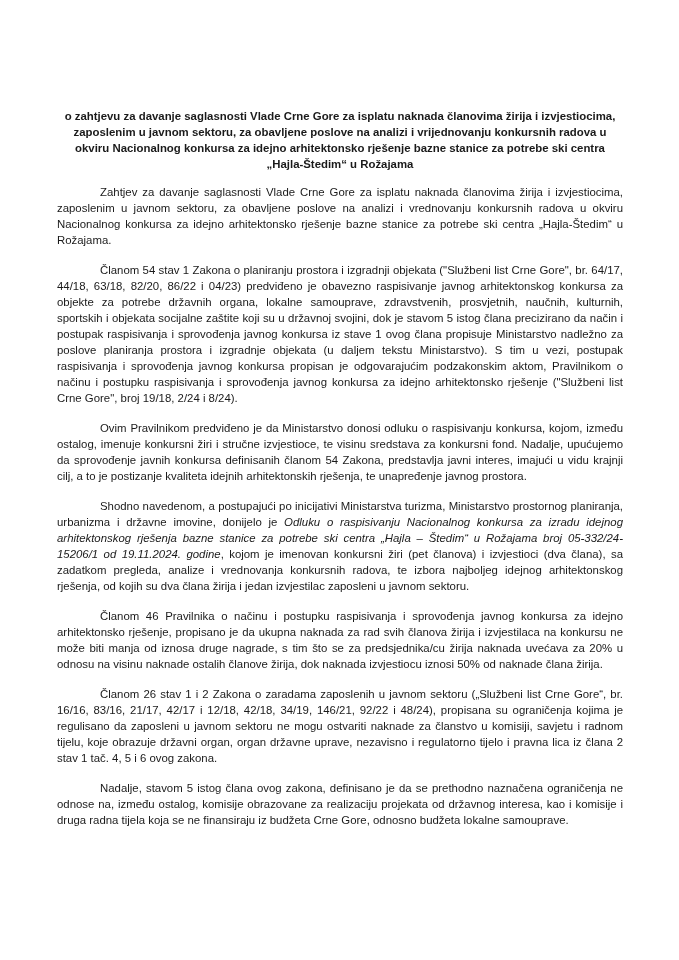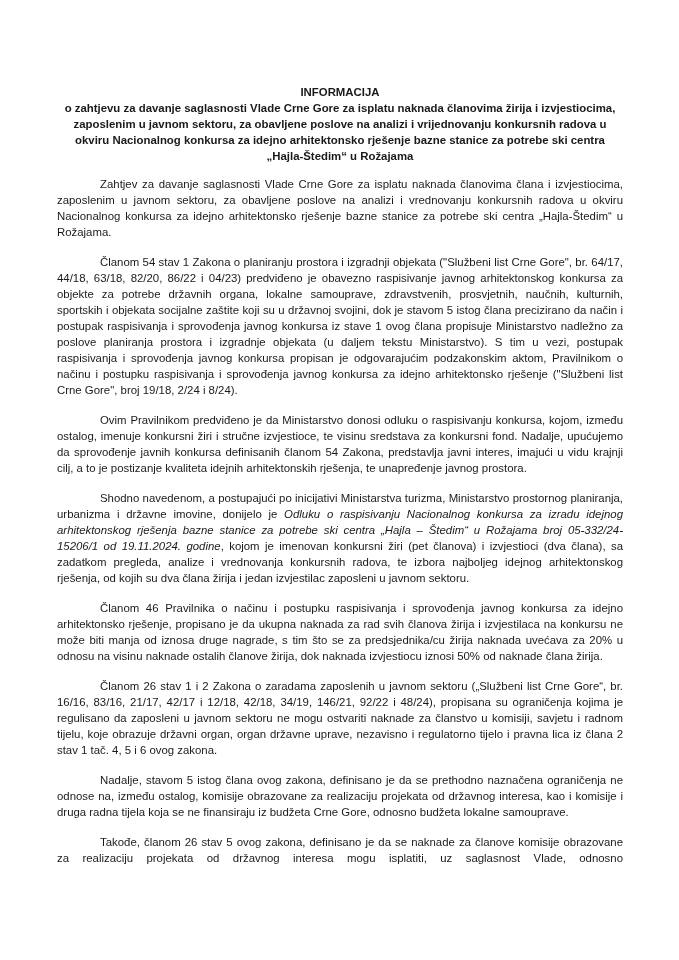--- a/index.html
+++ b/index.html
@@ -4,42 +4,40 @@
 <style>
   html, body { margin: 0; padding: 0; background: #ffffff; }
   body { width: 679px; height: 960px; overflow: hidden; position: relative; }
   .page {
     position: absolute; left: 57px; top: 84px; width: 566px;
     font-family: "Liberation Sans", sans-serif;
     font-size: 11.4px; line-height: 16px; color: #1a1a1a;
   }
   .title-block { text-align: center; font-weight: bold; margin-bottom: 12px; }
   .title-block .heading { display: block; }
-  .title-block .subtitle { display: block; }
+  .title-block .subtitle { display: block; margin-top: 24px; }
   p { margin: 0 0 14px 0; text-align: justify; text-indent: 43px; }
   b { font-weight: normal; }
   i { font-style: italic; }
 </style>
 </head>
 <body>
 
 <div class="page">
   <div class="title-block">
-    <span class="heading">INFORMACIJA</span>
     <span class="subtitle">o zahtjevu za davanje saglasnosti Vlade Crne Gore za isplatu naknada članovima žirija i izvjestiocima, zaposlenim u javnom sektoru, za obavljene poslove na analizi i vrijednovanju konkursnih radova u okviru Nacionalnog konkursa za idejno arhitektonsko rješenje bazne stanice za potrebe ski centra „Hajla-Štedim“ u Rožajama</span>
   </div>
 
-  <p><span>Zahtjev za davanje saglasnosti Vlade Crne Gore za isplatu naknada članovima člana i izvjestiocima, zaposlenim u javnom sektoru, za obavljene poslove na analizi i vrednovanju konkursnih radova u okviru </span><b>Nacionalnog konkursa za idejno arhitektonsko rješenje bazne stanice za potrebe ski centra „Hajla-Štedim“ u Rožajama.</b></p>
+  <p><span>Zahtjev za davanje saglasnosti Vlade Crne Gore za isplatu naknada članovima žirija i izvjestiocima, zaposlenim u javnom sektoru, za obavljene poslove na analizi i vrednovanju konkursnih radova u okviru </span><b>Nacionalnog konkursa za idejno arhitektonsko rješenje bazne stanice za potrebe ski centra „Hajla-Štedim“ u Rožajama.</b></p>
 
   <p>Članom 54 stav 1 Zakona o planiranju prostora i izgradnji objekata ("Službeni list Crne Gore", br. 64/17, 44/18, 63/18, 82/20, 86/22 i 04/23) predviđeno je obavezno raspisivanje javnog arhitektonskog konkursa za objekte za potrebe državnih organa, lokalne samouprave, zdravstvenih, prosvjetnih, naučnih, kulturnih, sportskih i objekata socijalne zaštite koji su u državnoj svojini, dok je stavom 5 istog člana precizirano da način i postupak raspisivanja i sprovođenja javnog konkursa iz stave 1 ovog člana propisuje Ministarstvo nadležno za poslove planiranja prostora i izgradnje objekata (u daljem tekstu Ministarstvo). S tim u vezi, postupak raspisivanja i sprovođenja javnog konkursa propisan je odgovarajućim podzakonskim aktom, Pravilnikom o načinu i postupku raspisivanja i sprovođenja javnog konkursa za idejno arhitektonsko rješenje ("Službeni list Crne Gore", broj 19/18, 2/24 i 8/24).</p>
 
   <p>Ovim Pravilnikom predviđeno je da Ministarstvo donosi odluku o raspisivanju konkursa, kojom, između ostalog, imenuje konkursni žiri i stručne izvjestioce, te visinu sredstava za konkursni fond. Nadalje, upućujemo da sprovođenje javnih konkursa definisanih članom 54 Zakona, predstavlja javni interes, imajući u vidu krajnji cilj, a to je postizanje kvaliteta idejnih arhitektonskih rješenja, te unapređenje javnog prostora.</p>
 
   <p><span>Shodno navedenom, a postupajući po inicijativi Ministarstva turizma, Ministarstvo prostornog planiranja, urbanizma i državne imovine, donijelo je </span><i>Odluku o raspisivanju Nacionalnog konkursa za izradu idejnog arhitektonskog rješenja bazne stanice za potrebe ski centra „Hajla – Štedim“ u Rožajama  broj 05-332/24-15206/1 od 19.11.2024. godine</i><span>, kojom je imenovan konkursni žiri (pet članova) i izvjestioci (dva člana), sa zadatkom pregleda, analize i vrednovanja konkursnih radova, te izbora najboljeg idejnog arhitektonskog rješenja, </span><b>od kojih su dva člana žirija i jedan izvjestilac zaposleni u javnom sektoru.</b></p>
 
   <p>Članom 46 Pravilnika o načinu i postupku raspisivanja i sprovođenja javnog konkursa za idejno arhitektonsko rješenje, propisano je da ukupna naknada za rad svih članova žirija i izvjestilaca na konkursu ne može biti manja od iznosa druge nagrade, s tim što se za predsjednika/cu žirija naknada uvećava za 20% u odnosu na visinu naknade ostalih članove žirija, dok naknada izvjestiocu iznosi 50% od naknade člana žirija.</p>
 
   <p>Članom 26 stav 1 i 2 Zakona o zaradama zaposlenih u javnom sektoru („Službeni list Crne Gore“, br. 16/16, 83/16, 21/17, 42/17 i 12/18, 42/18, 34/19, 146/21, 92/22 i 48/24), propisana su ograničenja kojima je regulisano da zaposleni u javnom sektoru ne mogu ostvariti naknade za članstvo u komisiji, savjetu i radnom tijelu, koje obrazuje državni organ, organ državne uprave, nezavisno i regulatorno tijelo i pravna lica iz člana 2 stav 1 tač. 4, 5 i 6 ovog zakona.</p>
 
   <p>Nadalje, stavom 5 istog člana ovog zakona, definisano je da se prethodno naznačena ograničenja ne odnose na, između ostalog, komisije obrazovane za realizaciju projekata od državnog interesa, kao i komisije i druga radna tijela koja se ne finansiraju iz budžeta Crne Gore, odnosno budžeta lokalne samouprave.</p>
 
-  <p style="text-align-last: justify;">Takođe, članom 26 stav 5 ovog zakona, definisano je da se naknade za članove komisije obrazovane za realizaciju projekata od državnog interesa mogu isplatiti, uz saglasnost Vlade, odnosno</p>
 </div>
 
 </body></html>

